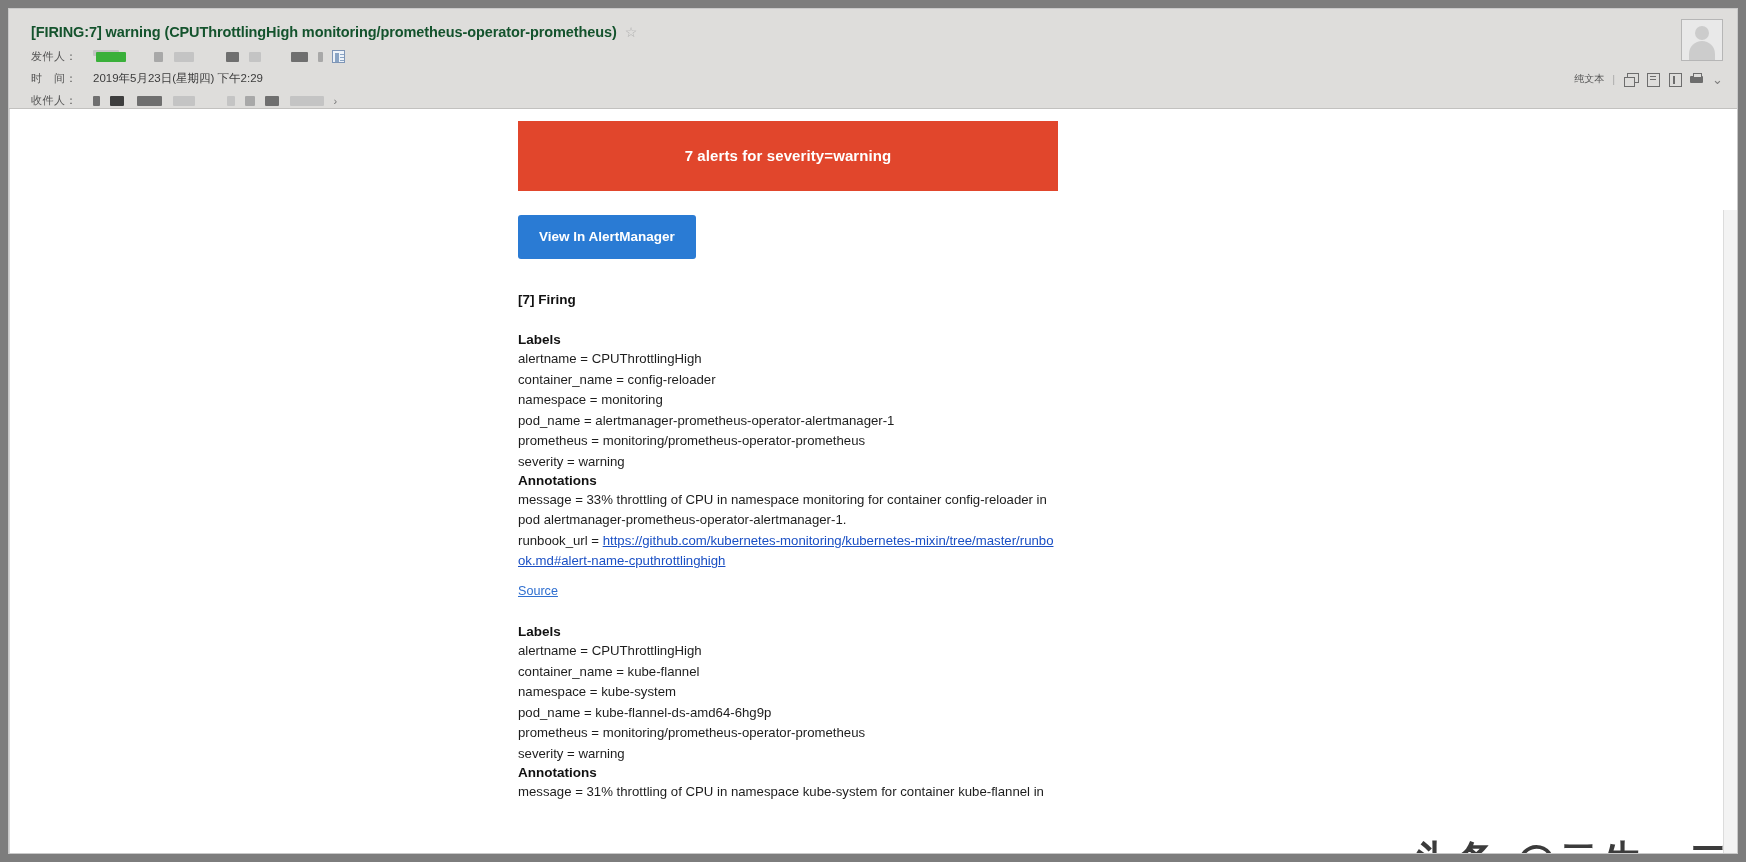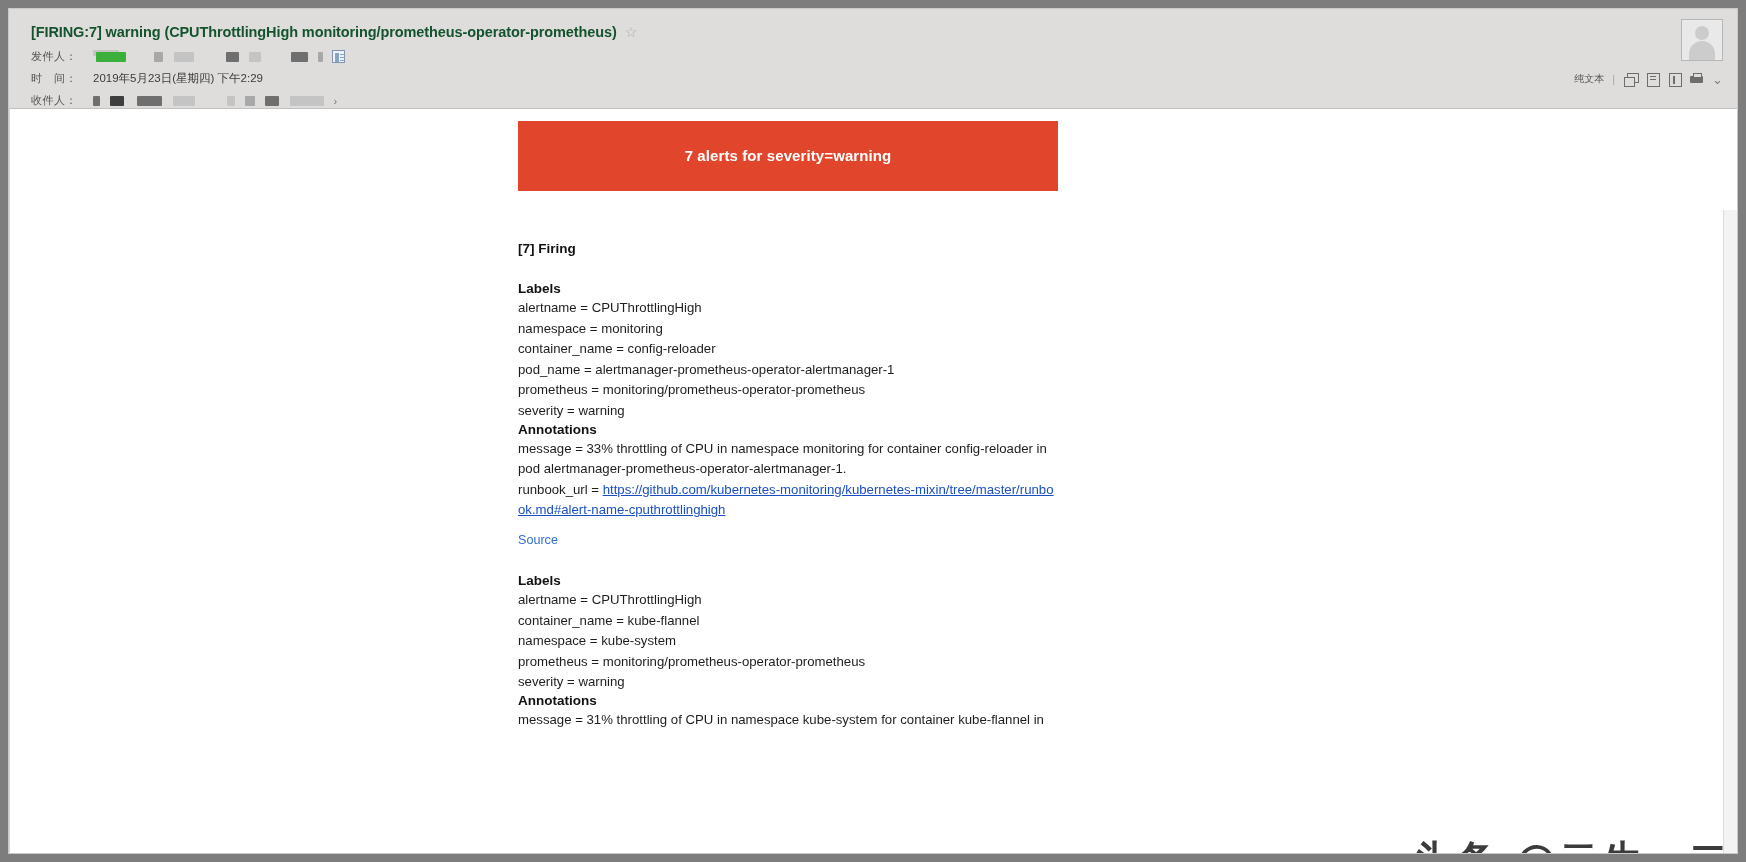--- a/index.html
+++ b/index.html
@@ -291,21 +291,21 @@
     font-size: 13.5px;
     font-weight: bold;
     padding: 14px 21px 15px;
     border: none;
     border-radius: 3px;
     cursor: pointer;
     font-family: "Liberation Sans", sans-serif;
   }
 
   .firing-head {
-    margin-top: 50px;
+    margin-top: 33px;
     font-size: 13.5px;
     font-weight: bold;
     color: #111;
   }
 
   .alert-block { margin-top: 25px; }
 
   .sect-head {
     font-size: 13.5px;
     font-weight: bold;
@@ -324,20 +324,21 @@
   .link-url {
     color: #1a4fc4;
     text-decoration: underline;
     word-break: break-all;
     cursor: pointer;
   }
   .link-source {
     display: inline-block;
     font-size: 12.6px;
     color: #2f6fd0;
+    text-decoration: underline;
     margin-top: 12px;
     cursor: pointer;
   }
 
   .watermark {
     position: absolute;
     right: 6px;
     bottom: 4px;
     font-size: 40px;
     font-weight: bold;
@@ -423,45 +424,47 @@
       </div>
     </div>
 
     <div class="mail-body-wrap">
       <div class="body-gutter"></div>
 
       <div class="email-content">
 
         <div class="alert-banner">7 alerts for severity=warning</div>
 
+        <button class="btn-alertmanager">View In AlertManager</button>
 
         <div class="firing-head">[7] Firing</div>
 
         
         <div class="alert-block">
           <div class="sect-head">Labels</div>
           <div class="kv">alertname = CPUThrottlingHigh</div>
+          <div class="kv">container_name = config-reloader</div>
           <div class="kv">namespace = monitoring</div>
-          <div class="kv">container_name = config-reloader</div>
           <div class="kv">pod_name = alertmanager-prometheus-operator-alertmanager-1</div>
           <div class="kv">prometheus = monitoring/prometheus-operator-prometheus</div>
           <div class="kv">severity = warning</div>
 
           <div class="sect-head">Annotations</div>
           <div class="kv msg">message = 33% throttling of CPU in namespace monitoring for container config-reloader in pod alertmanager-prometheus-operator-alertmanager-1.</div>
           <div class="kv"><span>runbook_url = </span><a class="link-url">https://github.com/kubernetes-monitoring/kubernetes-mixin/tree/master/runbook.md#alert-name-cputhrottlinghigh</a></div>
           <a class="link-source">Source</a>
         </div>
 
         
         <div class="alert-block">
           <div class="sect-head">Labels</div>
           <div class="kv">alertname = CPUThrottlingHigh</div>
           <div class="kv">container_name = kube-flannel</div>
           <div class="kv">namespace = kube-system</div>
+          <div class="kv">pod_name = kube-flannel-ds-amd64-6hg9p</div>
           <div class="kv">prometheus = monitoring/prometheus-operator-prometheus</div>
           <div class="kv">severity = warning</div>
 
           <div class="sect-head">Annotations</div>
           <div class="kv msg">message = 31% throttling of CPU in namespace kube-system for container kube-flannel in</div>
         </div>
       </div>
 
       <div class="watermark">头条 @云生一二</div>
       <div class="right-rail"></div>

